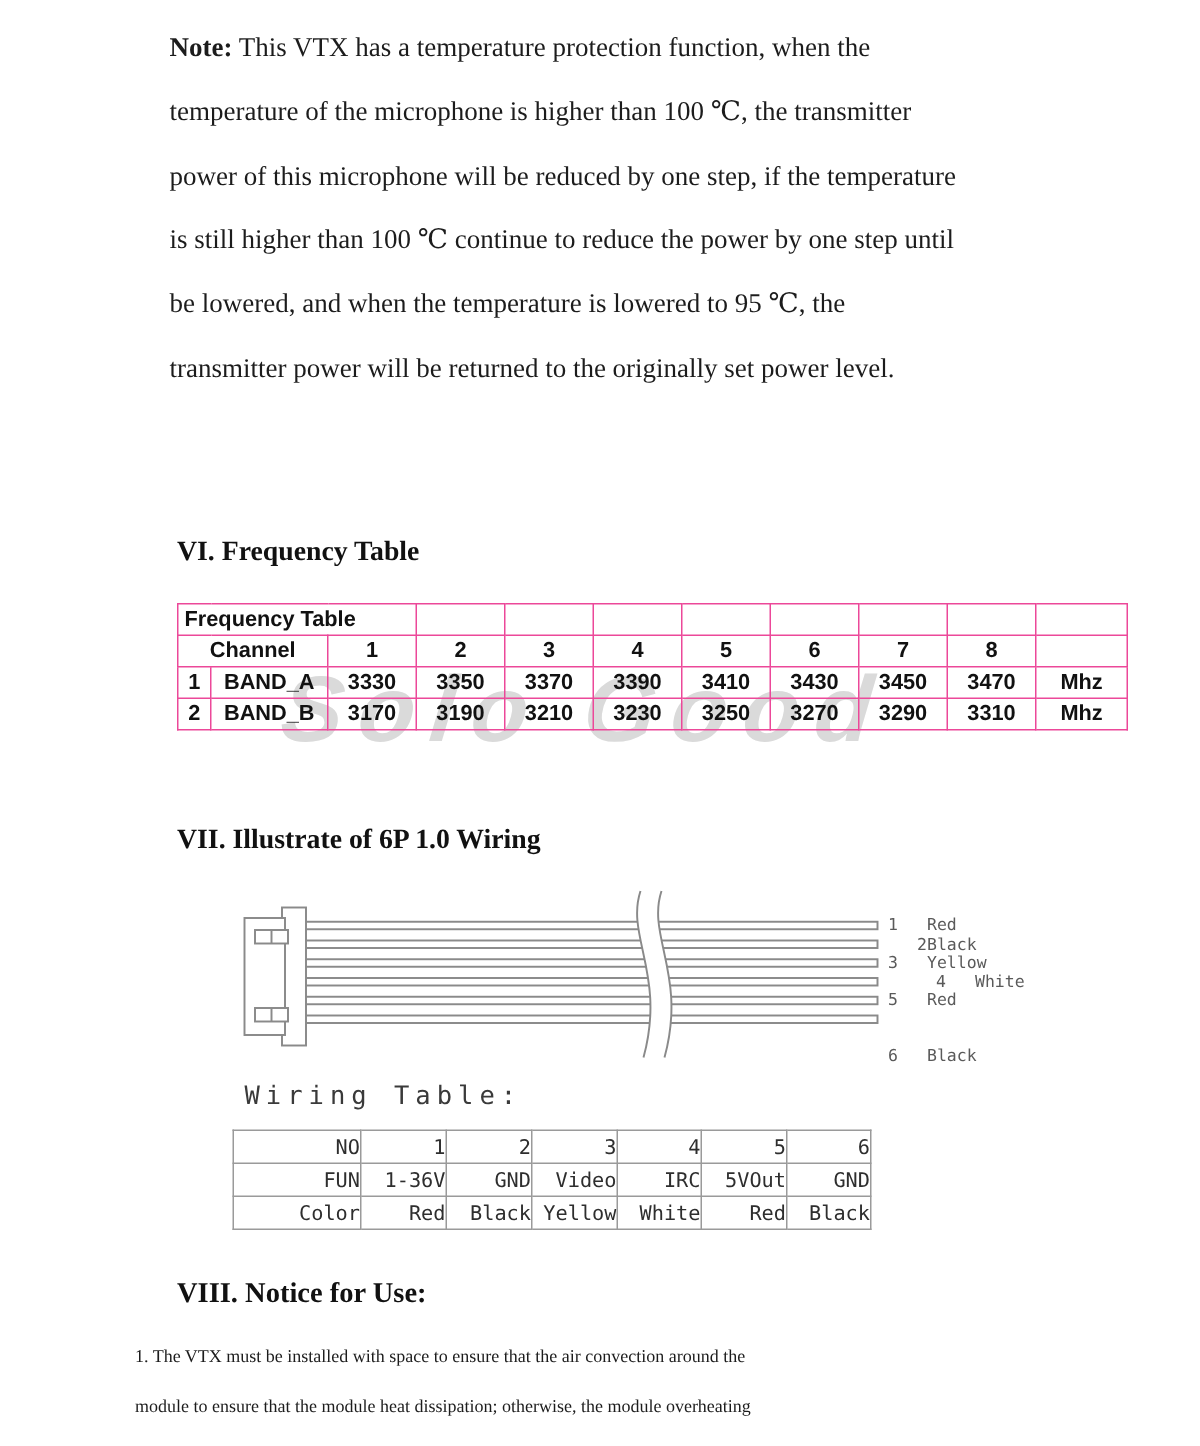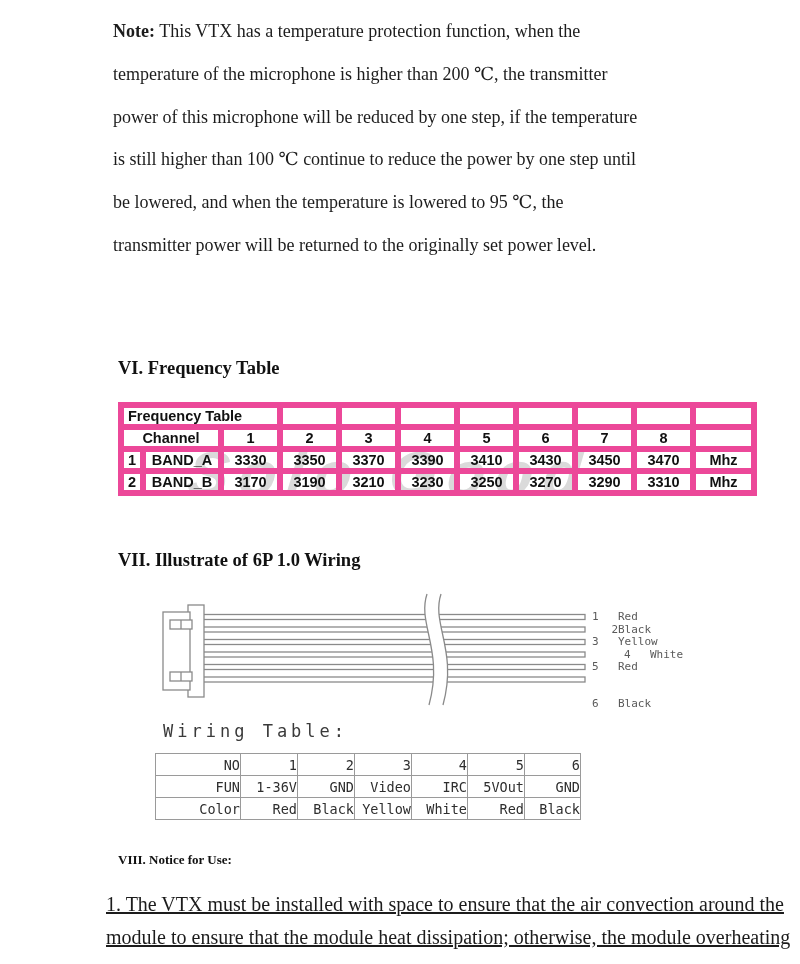--- a/index.html
+++ b/index.html
@@ -24,21 +24,21 @@
 
   
   .heading {
     position:absolute;
     font-size:18.5px; font-weight:bold;
     color:#111;
     white-space:nowrap;
   }
   .h-vi   { left:118px; top:358px; }
   .h-vii  { left:118px; top:550px; }
-  .h-viii { left:118px; top:852px; font-size:13px; }
+  .h-viii { left:118px; top:852px; font-size:19px; }
 
   
   .watermark {
     position:absolute; left:188px; top:438px;
     z-index:0;
     font-family:"Liberation Sans","DejaVu Sans",sans-serif;
     font-weight:900; font-style:italic;
     font-size:62px; letter-spacing:10px;
     color:#dadada;
     transform:skewX(-6deg);
@@ -50,21 +50,21 @@
   .freq-table {
     position:absolute; left:118px; top:402px;
     z-index:1;
     border-collapse:collapse; table-layout:fixed;
     width:630px;
     font-family:"Liberation Sans","DejaVu Sans",sans-serif;
     font-size:14.5px; font-weight:bold; color:#111;
     background:transparent;
   }
   .freq-table td {
-    border:6px solid #ec4899;
+    border:1px solid #ec4899;
     height:21px;
     text-align:center; vertical-align:middle;
     overflow:hidden; white-space:nowrap;
     padding:0 2px;
   }
   .freq-table td.ttl { text-align:left; padding-left:4px; }
 
   
   .diagram { position:absolute; left:150px; top:592px; width:560px; height:115px; }
   .diagram svg { position:absolute; left:0; top:0; }
@@ -92,33 +92,33 @@
   }
   .wiring-table td {
     border:1px solid #9a9a9a;
     height:22px;
     text-align:right; vertical-align:middle;
     overflow:hidden; white-space:nowrap;
   }
 
   
   .notice {
-    position:absolute; left:106px; top:888px;
-    font-size:20px; line-height:33px;
-    color:#1c1c1c; white-space:nowrap;text-decoration:underline;
+    position:absolute; left:90px; top:888px;
+    font-size:12px; line-height:33px;
+    color:#1c1c1c; white-space:nowrap;
   }
 </style>
 </head>
 <body>
 
 <div class="page">
 
   <div class="note">
     <div><b>Note:</b> <span>This VTX has a temperature protection function, when the</span></div>
-    <div>temperature of the microphone is higher than 200  ℃, the transmitter</div>
+    <div>temperature of the microphone is higher than 100  ℃, the transmitter</div>
     <div>power of this microphone will be reduced by one step, if the temperature</div>
     <div>is still higher than 100  ℃  continue to reduce the power by one step until</div>
     <div>be lowered, and when the temperature is lowered to 95  ℃, the</div>
     <div>transmitter power will be returned to the originally set power level.</div>
   </div>
 
   <div class="heading h-vi">VI. Frequency Table</div>
 
   <div class="watermark">Solo Good</div>
 

